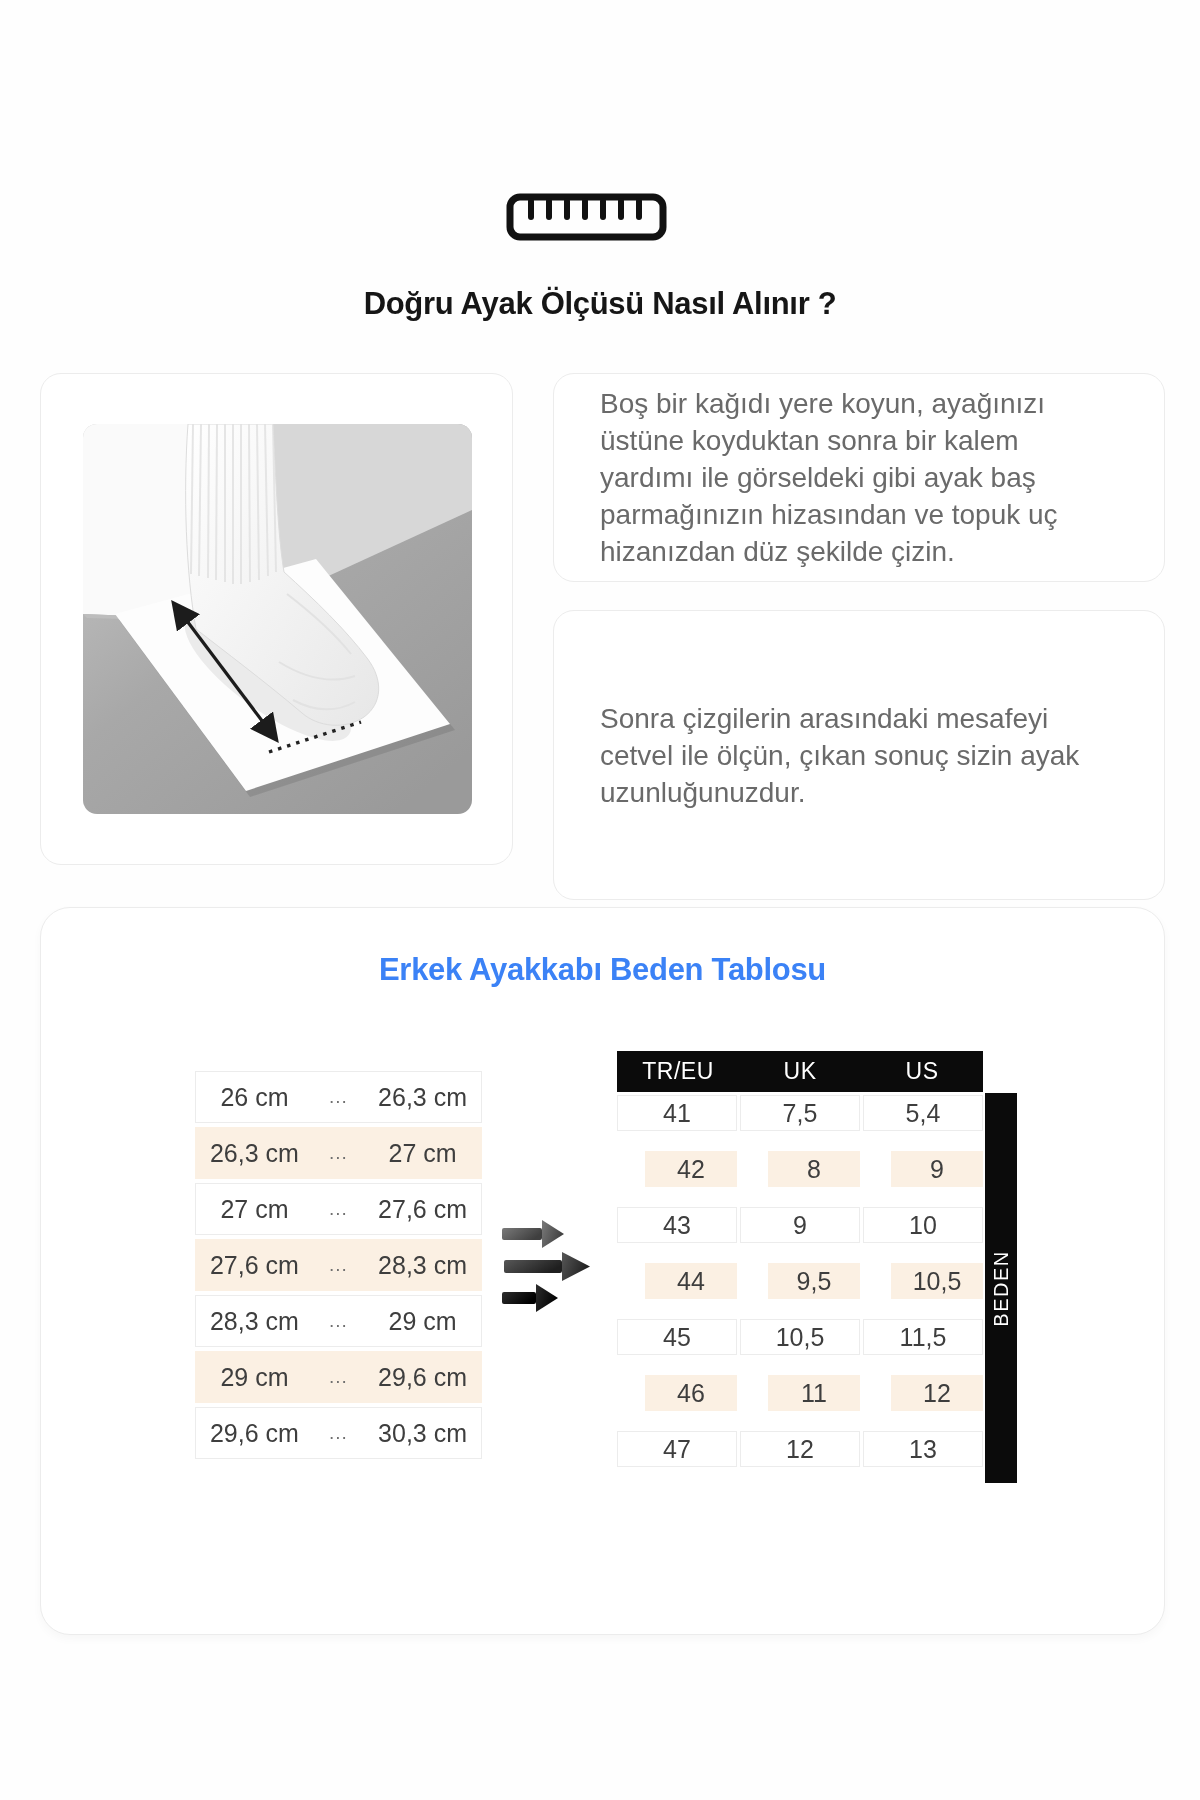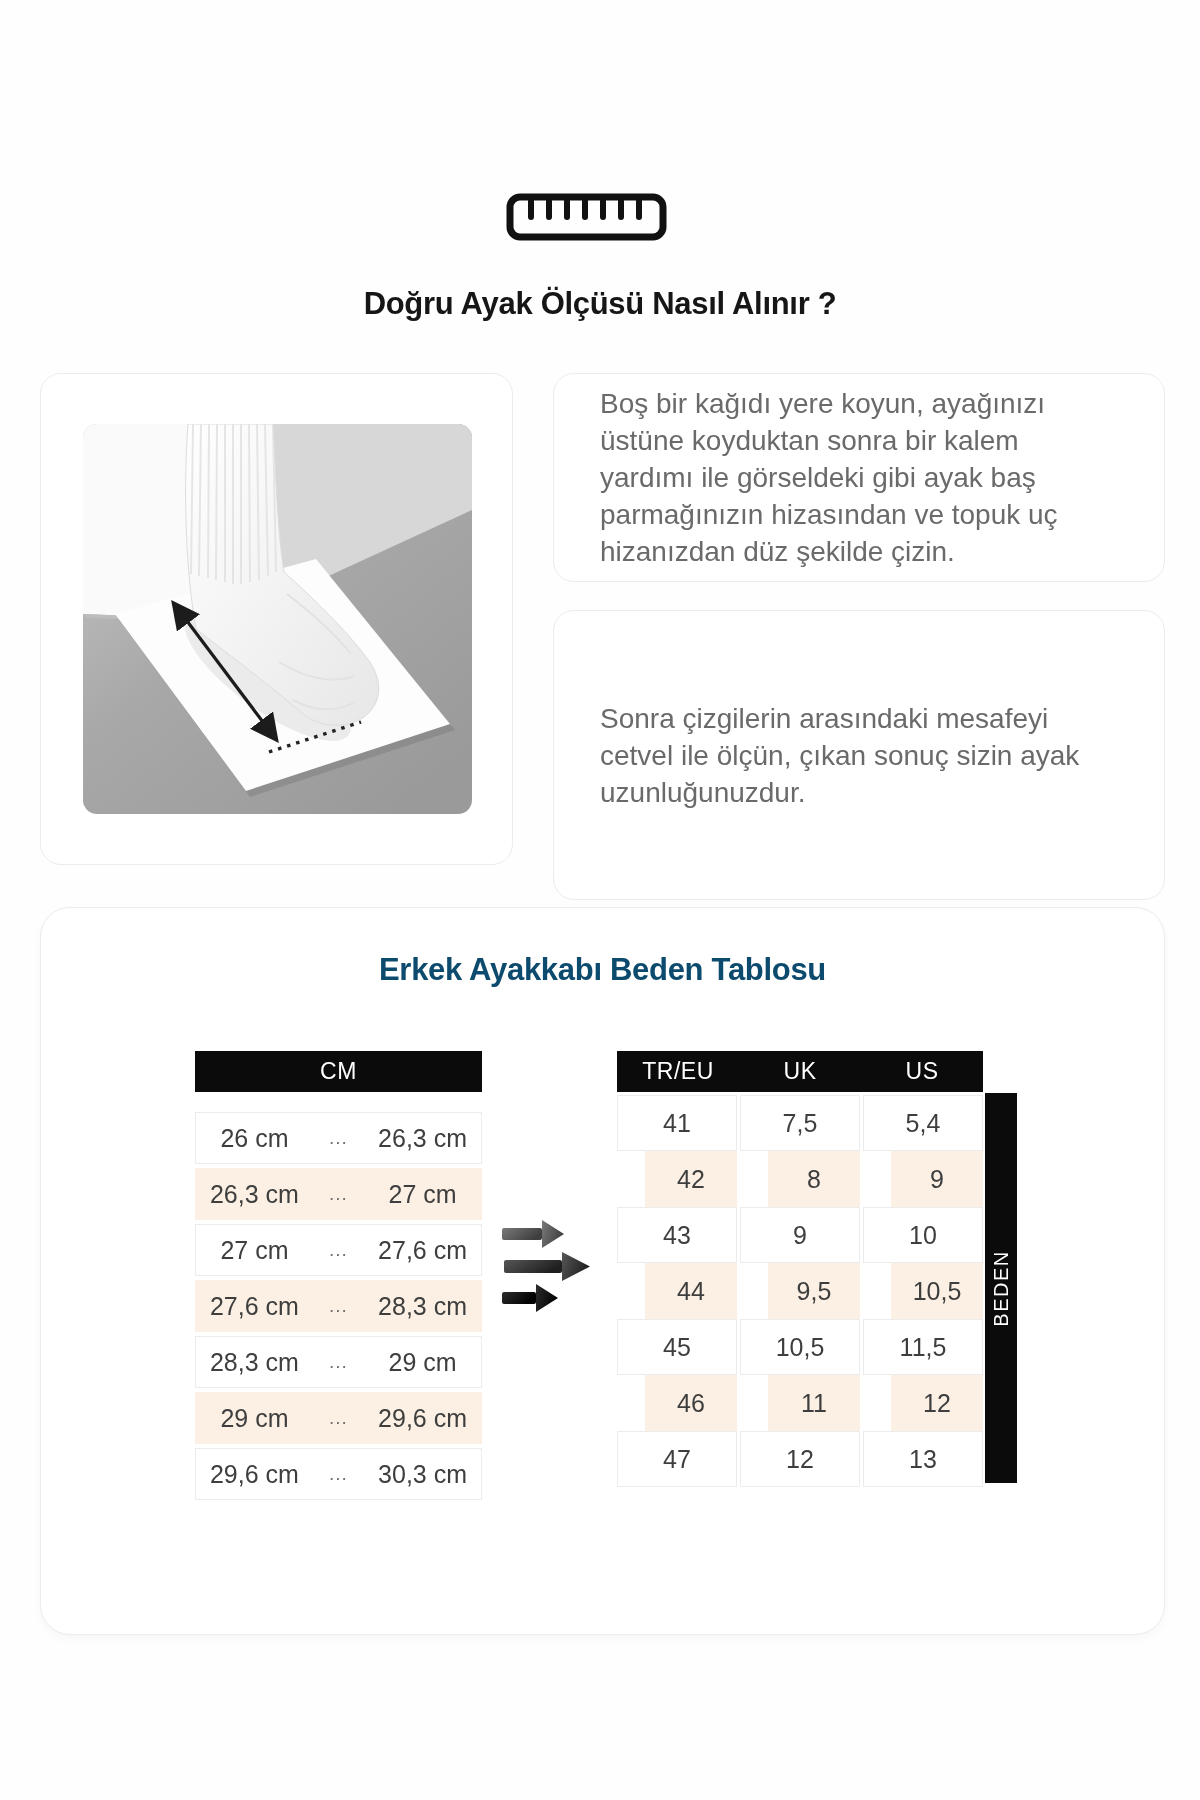--- a/index.html
+++ b/index.html
@@ -36,21 +36,21 @@
   }
   .info-box-1{left:553px;top:373px;width:612px;height:209px;display:flex;align-items:center;padding:0 46px;}
   .info-box-2{left:553px;top:610px;width:612px;height:290px;display:flex;align-items:center;padding:0 46px;}
   .info-text{font-size:28px;line-height:37px;color:var(--text-gray);}
 
   
   .table-card{left:40px;top:907px;width:1125px;height:728px;border-radius:30px;
     box-shadow:0 4px 10px rgba(0,0,0,0.03);}
   .table-title{
     left:40px;top:952px;width:1125px;text-align:center;
-    font-size:31px;font-weight:bold;color:#0c4a6e;letter-spacing:-0.3px;
+    font-size:31px;font-weight:bold;color:#3b82f6;letter-spacing:-0.3px;
   }
 
   .cm-table{left:195px;top:1051px;width:287px;}
   .size-table{left:617px;top:1051px;width:366px;}
   .tbl-header{
     height:41px;background:var(--black);color:#fff;
     display:grid;align-items:center;text-align:center;
     font-size:23px;letter-spacing:0.5px;font-weight:500;
   }
   .cm-table .tbl-header{grid-template-columns:1fr;}
@@ -63,21 +63,21 @@
   .cm-row:first-child{margin-top:20px;}
   .cm-row.plain{background:#fff;border:1px solid var(--border);}
   .cm-row.alt{background:var(--cream);border:1px solid var(--cream);}
   .dots{font-size:19px;color:#6f6f6f;letter-spacing:1px;}
 
   .size-row{
     height:52px;margin-top:4px;display:grid;grid-template-columns:1fr 1fr 1fr;
     column-gap:3px;text-align:center;font-size:25px;color:var(--text-dark);
   }
   .size-row:first-child{margin-top:3px;}
-  .size-row .cell{display:flex;align-items:center;justify-content:center;height:56px;}
+  .size-row .cell{display:flex;align-items:center;justify-content:center;height:36px;}
   .size-row.plain .cell{background:#fff;border:1px solid var(--border);}
   .size-row.alt .cell{background:var(--cream);border:1px solid var(--cream);margin-left:28px;}
 
   .beden-bar{
     left:985px;top:1093px;width:32px;height:390px;background:var(--black);
     display:flex;align-items:center;justify-content:center;
   }
   .beden-bar span{
     transform:rotate(-90deg);color:#fff;font-size:20px;letter-spacing:1.5px;
     white-space:nowrap;font-weight:500;
@@ -168,23 +168,20 @@
   <p class="info-text">Boş bir kağıdı yere koyun, ayağınızı üstüne koyduktan sonra bir kalem yardımı ile görseldeki gibi ayak baş parmağınızın hizasından ve topuk uç hizanızdan düz şekilde çizin.</p>
 </div>
 <div class="abs card info-box-2">
   <p class="info-text">Sonra çizgilerin arasındaki mesafeyi cetvel ile ölçün, çıkan sonuç sizin ayak uzunluğunuzdur.</p>
 </div>
 
 <div class="abs card table-card"></div>
 <h2 class="abs table-title">Erkek Ayakkabı Beden Tablosu</h2>
 
 <div class="abs cm-table">
-  <div class="tbl-header">
-    <span>CM</span>
-  </div>
   <div>
   <div class="cm-row plain">
     <span class="v1">26 cm</span>
     <span class="dots">...</span>
     <span class="v2">26,3 cm</span>
   </div>
 
   <div class="cm-row alt">
     <span class="v1">26,3 cm</span>
     <span class="dots">...</span>

